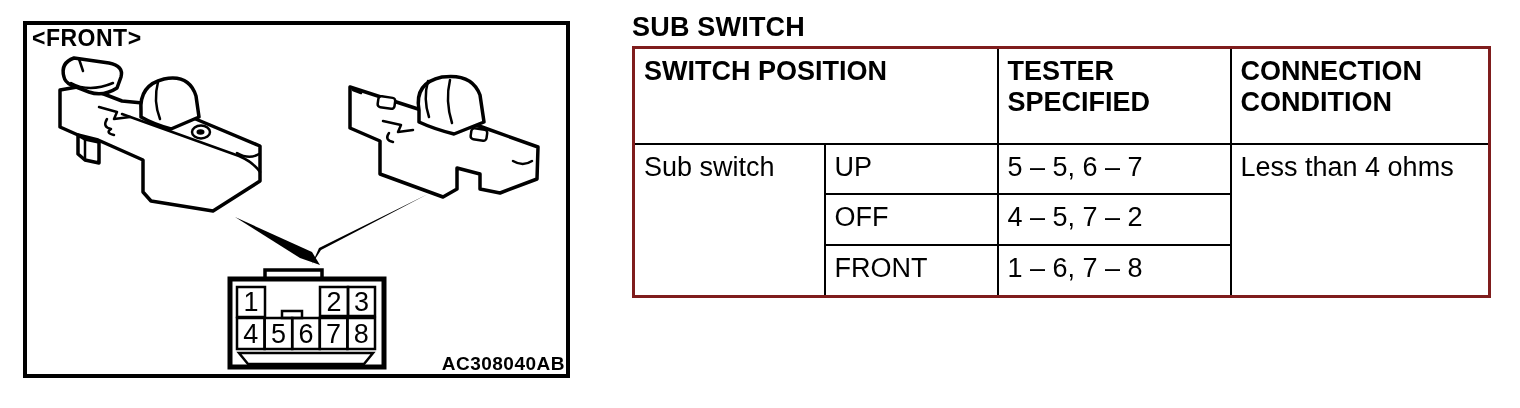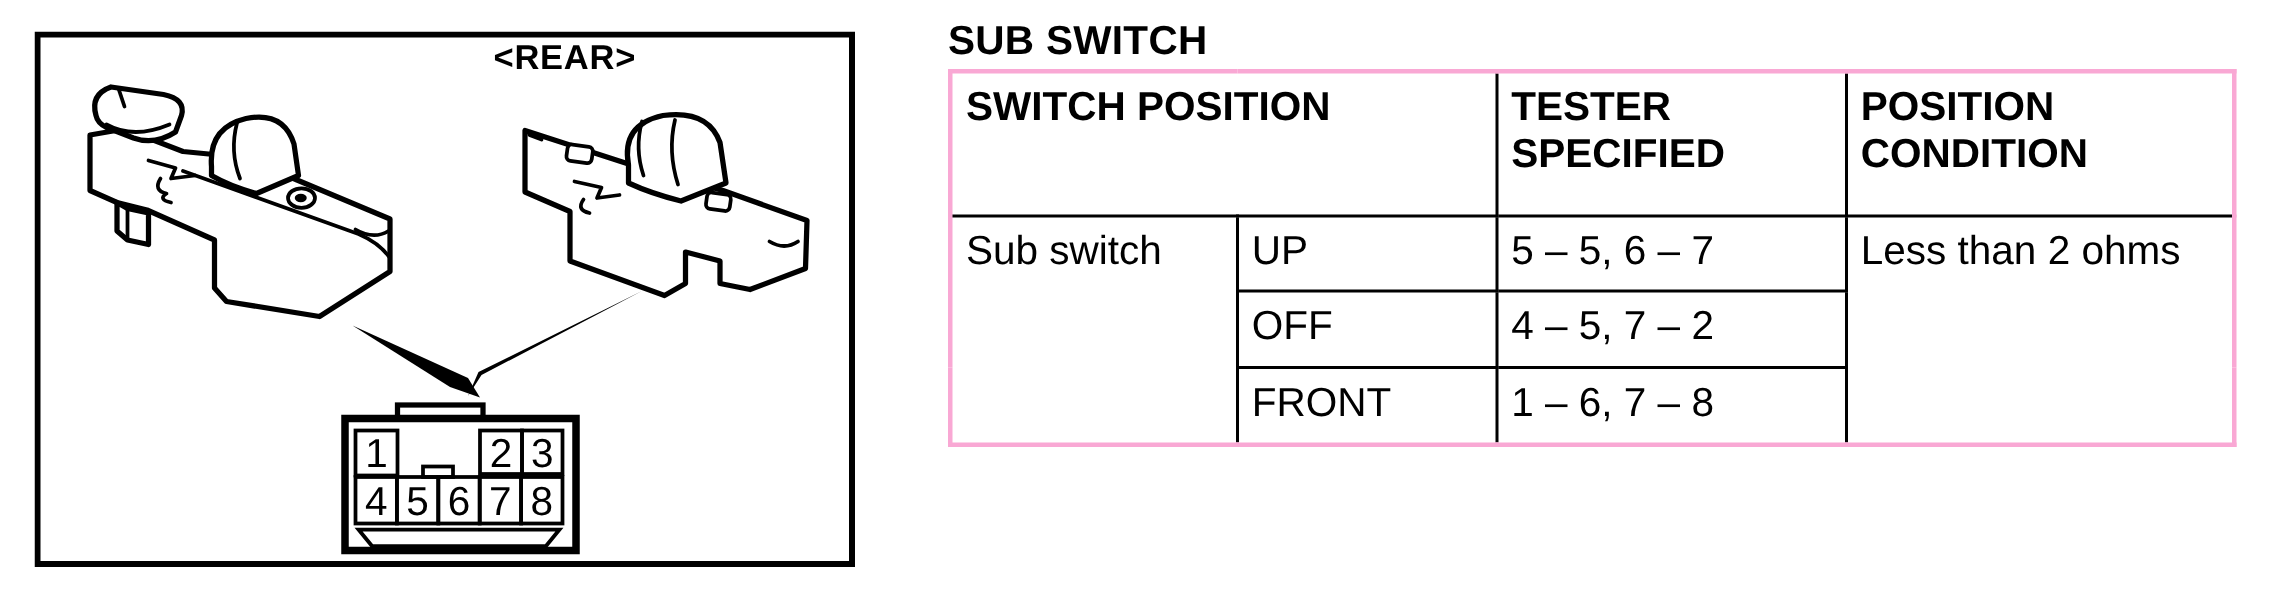--- a/index.html
+++ b/index.html
@@ -11,21 +11,21 @@
   .figure{position:absolute;left:23px;top:21px;width:547px;height:357px;}
   .figure svg{position:absolute;left:0;top:0;}
   .fig-label{position:absolute;font-weight:bold;font-size:23px;letter-spacing:0.5px;white-space:nowrap;}
   .fig-label.front{left:9px;top:4px;}
   .fig-label.rear{left:306px;top:4px;}
   .fig-code{position:absolute;right:5px;bottom:3px;font-weight:bold;font-size:19px;letter-spacing:0.5px;}
   .title{position:absolute;left:632px;top:12px;margin:0;font-size:27px;font-weight:bold;letter-spacing:0.2px;}
   table.spec{
     position:absolute;left:632px;top:46px;width:856px;height:249px;
     border-collapse:collapse;table-layout:fixed;
-    border:3px solid #f9a8d4;
+    border:3px solid #7f1d1d;
   }
   table.spec th,table.spec td{
     border:2px solid #000;vertical-align:top;text-align:left;
     font-size:27px;line-height:1.16;padding:7px 9px 0 9px;overflow:hidden;
   }
   table.spec th{font-weight:bold;white-space:pre-line;}
   .pin-num{font-family:"Liberation Sans","DejaVu Sans",sans-serif;font-size:27px;fill:#000;}
 </style>
 </head>
 <body>
@@ -85,45 +85,46 @@
       <text class="pin-num" x="311" y="290" text-anchor="middle">2</text>
       <text class="pin-num" x="338.5" y="290" text-anchor="middle">3</text>
       <text class="pin-num" x="227.8" y="322" text-anchor="middle">4</text>
       <text class="pin-num" x="255.4" y="322" text-anchor="middle">5</text>
       <text class="pin-num" x="283" y="322" text-anchor="middle">6</text>
       <text class="pin-num" x="310.6" y="322" text-anchor="middle">7</text>
       <text class="pin-num" x="338.2" y="322" text-anchor="middle">8</text>
     </g>
   </svg>
 
-  <div class="fig-label rear">&lt;REAR&gt;</div>
+  <div class="fig-label front">&lt;FRONT&gt;</div>
+  <div class="fig-code">AC308040AB</div>
 </div>
 
 <h1 class="title">SUB SWITCH</h1>
 
 <table class="spec">
   <colgroup>
     <col style="width:191px">
       <col style="width:173px">
       <col style="width:233px">
       <col style="width:259px">
   </colgroup>
   <tbody>
       <tr style="height:96px">
     <th colspan="2">SWITCH POSITION</th>
     <th>TESTER
 SPECIFIED</th>
-    <th>POSITION
+    <th>CONNECTION
 CONDITION</th>
   </tr>
   <tr style="height:50px">
     <td rowspan="3">Sub switch</td>
     <td>UP</td>
     <td>5 – 5, 6 – 7</td>
-    <td rowspan="3">Less than 2 ohms</td>
+    <td rowspan="3">Less than 4 ohms</td>
   </tr>
   <tr style="height:51px">
     <td>OFF</td>
     <td>4 – 5, 7 – 2</td>
   </tr>
   <tr style="height:52px">
     <td>FRONT</td>
     <td>1 – 6, 7 – 8</td>
   </tr>
 </tbody>

